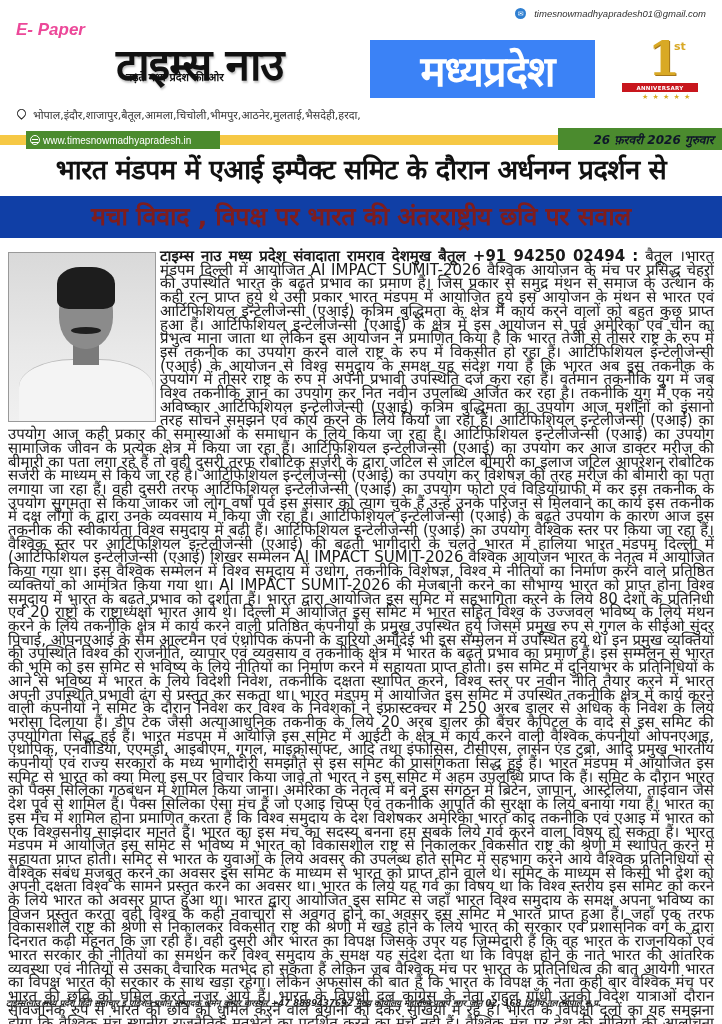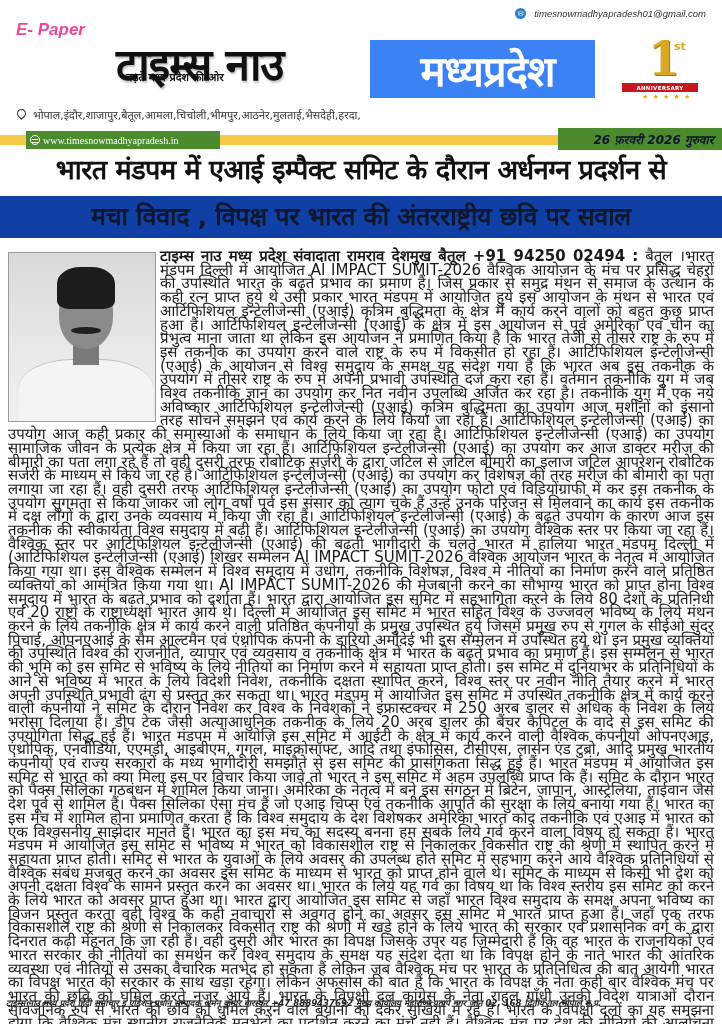--- a/index.html
+++ b/index.html
@@ -19,28 +19,28 @@
   .anniv-st { position: absolute; left: 62px; top: 4px; font-size: 11px; color: #d9a925; font-weight: bold; }
   .anniv-ribbon { position: absolute; left: 10px; top: 47px; width: 76px; height: 9px; background: #c8161d; color: #fff; font-size: 5.5px; font-weight: bold; display: flex; align-items: center; justify-content: center; letter-spacing: 0.3px; }
   .anniv-stars { position: absolute; left: 30px; top: 57px; font-size: 7px; color: #d9a925; letter-spacing: 1px; }
   .anniv-caption { position: absolute; left: 6px; top: 70px; width: 90px; text-align: center; font-size: 8px; font-weight: bold; color: #222; margin-top: 26px; }
 
   .locations { position: absolute; left: 16px; top: 107px; display: flex; align-items: center; gap: 8px; font-size: 11px; color: #333; }
   .pin-icon { width: 9px; height: 12px; position: relative; }
   .pin-icon::before { content: ""; position: absolute; left: 1px; top: 0; width: 7px; height: 7px; border: 1.5px solid #222; border-radius: 50% 50% 50% 0; transform: rotate(-45deg); }
 
   .yellow-bar { position: absolute; left: 0; top: 135px; width: 722px; height: 10px; background: #f6c845; }
-  .website { position: absolute; left: 26px; top: 131px; height: 18px; width: 194px; background: #4b8b2e; color: #fff; font-family: Liberation Serif, serif; font-size: 10px; display: flex; align-items: center; gap: 3px; padding-left: 4px; }
+  .website { position: absolute; left: 26px; top: 131px; height: 18px; width: 194px; background: #4b8b2e; color: #fff; font-family: Liberation Sans, sans-serif; font-size: 10px; display: flex; align-items: center; gap: 3px; padding-left: 4px; }
   .globe-icon { width: 10px; height: 10px; border: 1px solid #fff; border-radius: 50%; position: relative; }
   .globe-icon::after { content: ""; position: absolute; left: 1px; right: 1px; top: 3px; height: 2px; border-top: 1px solid #fff; border-bottom: 1px solid #fff; }
   .date { position: absolute; left: 558px; top: 128px; width: 191px; height: 22px; background: #4b8b2e; color: #0f172a; font-size: 12px; font-weight: bold; font-style: italic; display: flex; align-items: center; justify-content: center; }
 
   .headline1 { position: absolute; left: 0; top: 150px; width: 722px; text-align: center; font-size: 27px; font-weight: bold; color: #111; line-height: 40px; letter-spacing: -0.5px; white-space: nowrap; }
   .headline2-band { position: absolute; left: 0; top: 196px; width: 722px; height: 42px; background: #103fa6; }
-  .headline2 { position: absolute; left: 0; top: 196px; width: 722px; height: 42px; text-align: center; font-size: 25px; font-weight: bold; color: #0f172a; line-height: 42px; letter-spacing: -0.3px; white-space: nowrap; }
+  .headline2 { position: absolute; left: 0; top: 196px; width: 722px; height: 42px; text-align: center; font-size: 25px; font-weight: bold; color: #7f1d1d; line-height: 42px; letter-spacing: -0.3px; white-space: nowrap; }
 
   .photo { position: absolute; left: 8px; top: 252px; width: 148px; height: 170px; background: linear-gradient(180deg, #d9d9d9 0%, #e9e9e9 60%, #f0f0f0 100%); border: 1px solid #999; overflow: hidden; }
   .photo .hair { position: absolute; left: 48px; top: 14px; width: 58px; height: 42px; background: #1d1d1d; border-radius: 40% 40% 20% 20%; }
   .photo .face { position: absolute; left: 50px; top: 30px; width: 54px; height: 66px; background: #8b8b8b; border-radius: 42% 42% 48% 48%; }
   .photo .mustache { position: absolute; left: 62px; top: 74px; width: 30px; height: 7px; background: #1f1f1f; border-radius: 50%; }
   .photo .neck { position: absolute; left: 64px; top: 92px; width: 26px; height: 20px; background: #7a7a7a; }
   .photo .shirt { position: absolute; left: 10px; top: 106px; width: 134px; height: 70px; background: #f4f4f4; border-radius: 40% 40% 0 0; border-top: 1px solid #bbb; }
 
   .article { position: absolute; left: 8px; top: 250px; width: 706px; font-size: 15px; line-height: 13.7px; text-align: justify; color: #1a1a1a; }
   .article .float-spacer { float: left; width: 152px; height: 172px; }

